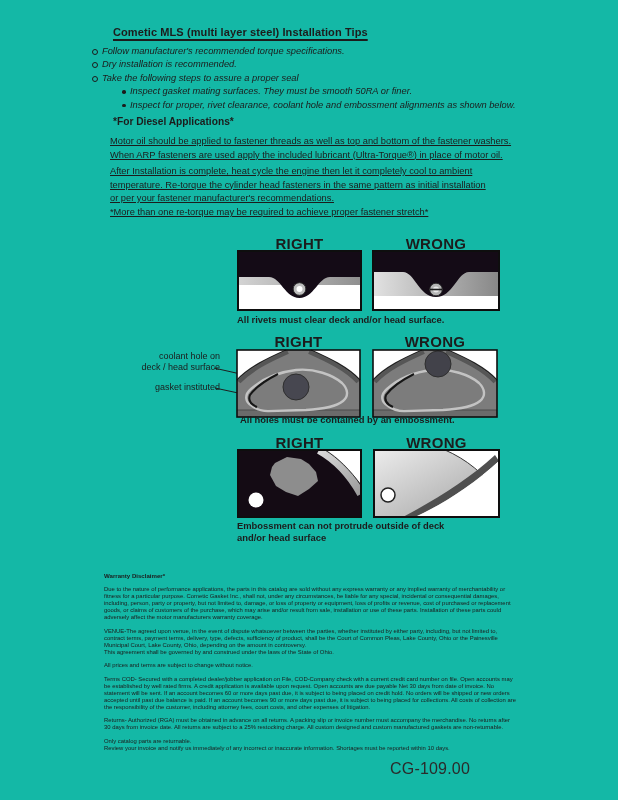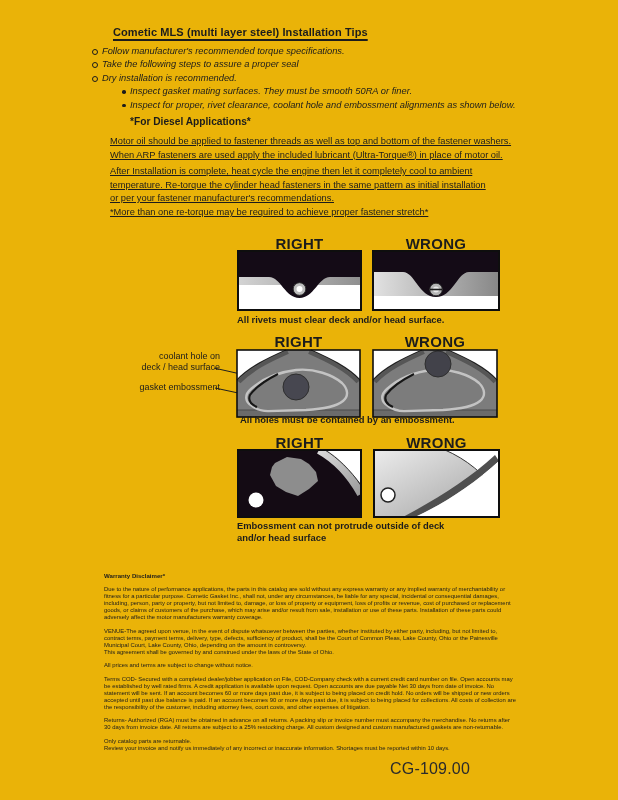--- a/index.html
+++ b/index.html
@@ -1,26 +1,26 @@
 <!DOCTYPE html>
 <html><head>
 <meta charset="utf-8">
 <style>
   html,body{margin:0;padding:0;background:#fff;}
-  .page{position:relative;width:618px;height:800px;background:#eab308;overflow:hidden;
+  .page{position:relative;width:618px;height:800px;background:#14b8a6;overflow:hidden;
         font-family:"Liberation Sans",sans-serif;color:#1c1c1c;}
   .doc-title{position:absolute;left:113px;top:26px;margin:0;font-size:11px;font-weight:bold;
              text-decoration:underline;text-decoration-thickness:1.5px;text-underline-offset:3px;
              letter-spacing:.1px;}
   .tips{position:absolute;left:92px;top:45px;font-size:9.3px;line-height:13.4px;font-style:italic;}
   .b-row{position:relative;padding-left:10px;white-space:nowrap;}
   .b-row.sub{margin-left:28px;}
   .dot-open{position:absolute;left:0;top:4px;width:4px;height:4px;border:1px solid #1c1c1c;border-radius:50%;}
   .dot-fill{position:absolute;left:2px;top:5px;width:3.6px;height:3.6px;background:#1c1c1c;border-radius:50%;}
-  .diesel-h{position:absolute;left:130px;top:116px;margin:0;font-size:10.2px;font-weight:bold;}
+  .diesel-h{position:absolute;left:113px;top:116px;margin:0;font-size:10.2px;font-weight:bold;}
   .para{position:absolute;left:110px;width:430px;margin:0;font-size:9.3px;line-height:13.5px;
         white-space:pre-line;text-decoration:underline;}
   .p1{top:135px;} .p2{top:165px;} .pnote{top:206px;}
   .dlabel{position:absolute;font-size:15px;font-weight:600;text-align:center;width:125px;letter-spacing:.3px;}
   .lbl-r1l{left:237px;top:235px;} .lbl-r1r{left:372px;top:235px;width:128px;}
   .lbl-r2l{left:236px;top:333px;} .lbl-r2r{left:372px;top:333px;width:126px;}
   .lbl-r3l{left:237px;top:434px;} .lbl-r3r{left:373px;top:434px;width:127px;}
   .panel{position:absolute;line-height:0;}
   .pan-r1l{left:237px;top:250px;} .pan-r1r{left:372px;top:250px;}
   .pan-r2l{left:236px;top:349px;} .pan-r2r{left:372px;top:349px;}
@@ -38,22 +38,22 @@
 </style>
 </head>
 <body>
 
 <div class="page">
 
   <h1 class="doc-title">Cometic MLS (multi layer steel) Installation Tips</h1>
 
   <div class="tips">
     <div class="b-row"><span class="dot-open"></span><span>Follow manufacturer's recommended torque specifications.</span></div>
+    <div class="b-row"><span class="dot-open"></span><span>Dry installation is recommended.</span></div>
     <div class="b-row"><span class="dot-open"></span><span>Take the following steps to assure a proper seal</span></div>
-    <div class="b-row"><span class="dot-open"></span><span>Dry installation is recommended.</span></div>
     <div class="b-row sub"><span class="dot-fill"></span><span>Inspect gasket mating surfaces.  They must be smooth 50RA or finer.</span></div>
     <div class="b-row sub"><span class="dot-fill"></span><span>Inspect for proper, rivet clearance, coolant hole and embossment alignments as shown below.</span></div>
   </div>
 
   <h2 class="diesel-h">*For Diesel Applications*</h2>
   <p class="para p1">Motor oil should be applied to fastener threads as well as top and bottom of the fastener washers.
 When ARP fasteners are used apply the included lubricant (Ultra-Torque®) in place of motor oil.</p>
   <p class="para p2">After Installation is complete, heat cycle the engine then let it completely cool to ambient
 temperature. Re-torque the cylinder head fasteners in the same pattern as initial installation
 or per your fastener manufacturer's recommendations.</p>
@@ -101,21 +101,21 @@
       <rect x="1" y="1" width="126" height="59" fill="none" stroke="#0e0e0e" stroke-width="2"></rect>
     </svg>
   </div>
   <div class="caption cap1">All rivets must clear deck and/or head surface.</div>
 
   <div class="dlabel lbl-r2l">RIGHT</div>
   <div class="dlabel lbl-r2r">WRONG</div>
 
   <div class="callout co1">coolant hole on
 deck / head surface</div>
-  <div class="callout co2">gasket embossment</div>
+  <div class="callout co2">gasket instituted</div>
   <svg class="leaders" width="280" height="65" viewBox="0 0 280 65">
     <line x1="94" y1="23" x2="178" y2="42" stroke="#1e1e1e" stroke-width="1"></line>
     <line x1="95" y1="43" x2="146" y2="54" stroke="#1e1e1e" stroke-width="1"></line>
   </svg>
 
   <div class="panel pan-r2l">
     <svg width="125" height="69" viewBox="0 0 125 69">
       <rect x="1" y="1" width="123" height="67" fill="#7c7c7c"></rect>
       <path d="M1,1 L50,1 C32,9 13,18 1,31 Z" fill="#ffffff"></path>
       <path d="M124,1 L75,1 C93,9 112,18 124,31 Z" fill="#ffffff"></path>

